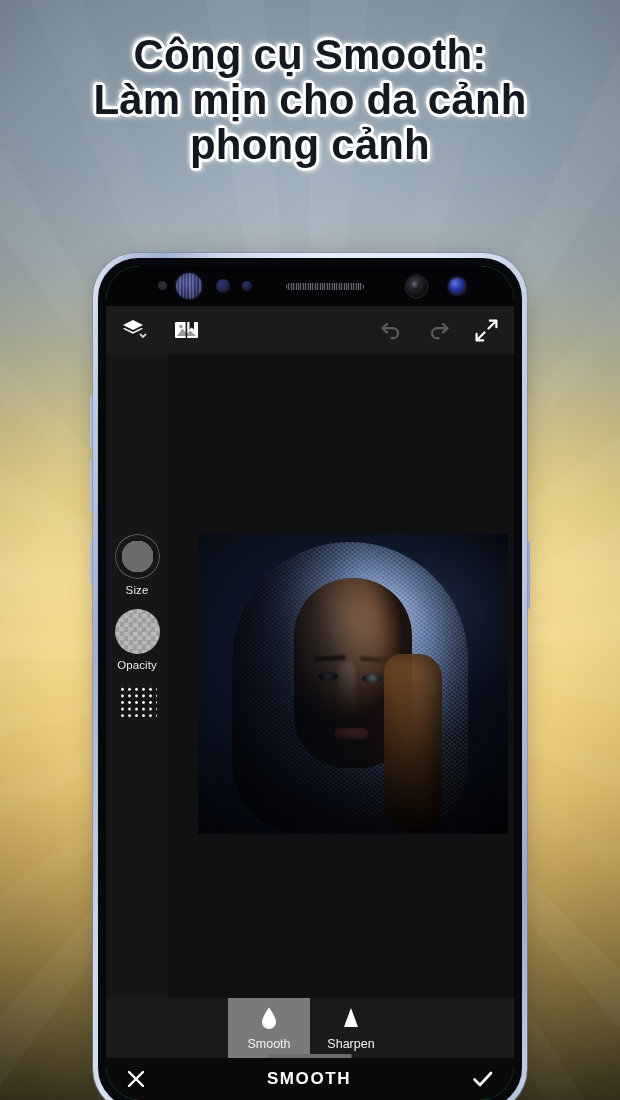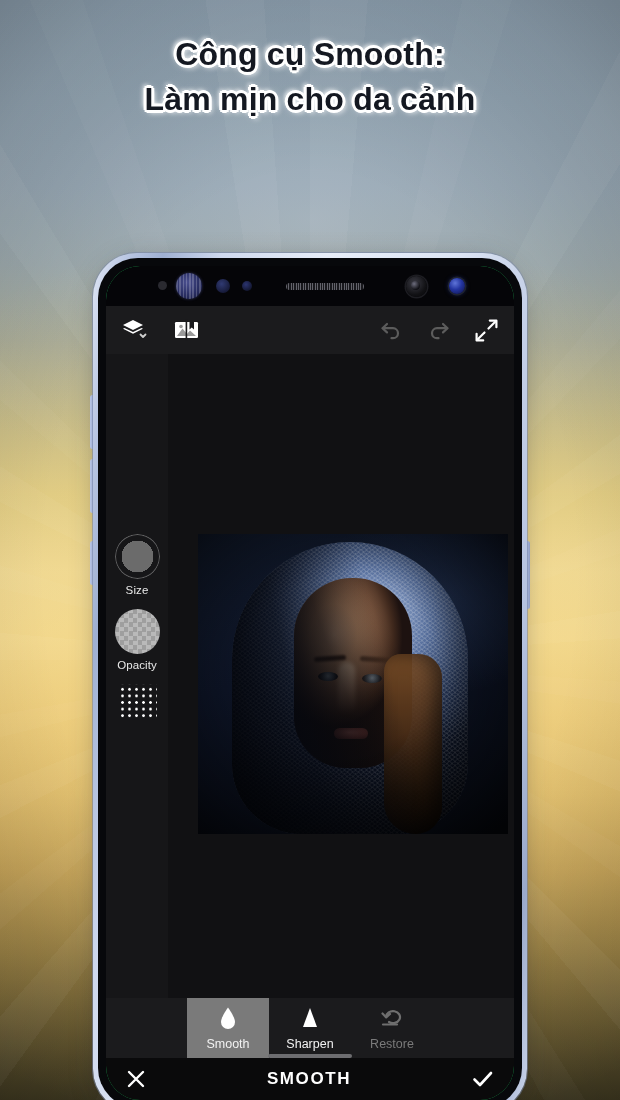--- a/index.html
+++ b/index.html
@@ -69,21 +69,21 @@
   }
 
   
   #headline{
     position:absolute; left:0; right:0; top:32px;
     text-align:center; z-index:40;
     padding:0 26px;
   }
   #headline .ln{
     display:block;
-    font-size:32px;
+    font-size:42px;
     line-height:45px;
     font-weight:bold;
     color:#141821;
     letter-spacing:.2px;
     text-shadow:
       -2px -2px 0 #fff, 2px -2px 0 #fff, -2px 2px 0 #fff, 2px 2px 0 #fff,
       -3px 0 0 #fff, 3px 0 0 #fff, 0 -3px 0 #fff, 0 3px 0 #fff,
       -3px -3px 4px rgba(255,255,255,.9), 3px 3px 5px rgba(255,255,255,.75),
       0 0 10px rgba(255,255,255,.65);
   }
@@ -335,20 +335,21 @@
   <div class="bg-base"></div>
   <div class="bg-glow2"></div>
   <div class="bg-rays"></div>
   <div class="bg-glow"></div>
   <div class="bg-vig"></div>
 </div>
 
 <div id="headline">
   <span class="ln">Công cụ Smooth:</span>
   <span class="ln">Làm mịn cho da cảnh</span>
+  <span class="ln">phong cảnh</span>
 </div>
 
 <div id="phone">
   <div class="phone-shadow"></div>
 
   <div class="key left" style="top:142px; height:54px;"></div>
   <div class="key left" style="top:206px; height:54px;"></div>
   <div class="key left" style="top:288px; height:44px;"></div>
   <div class="key right" style="top:288px; height:68px;"></div>
 
@@ -451,30 +452,20 @@
             <span class="tool-lbl">Smooth</span>
           </div>
           <div class="tool">
             <span class="ic">
               <svg width="20" height="24" viewBox="0 0 20 24">
                 <path d="M10 2 L17 21 L3 21 Z" fill="#fff"></path>
               </svg>
             </span>
             <span class="tool-lbl">Sharpen</span>
           </div>
-          <div class="tool dim">
-            <span class="ic">
-              <svg width="24" height="24" viewBox="0 0 24 24">
-                <path d="M6 11 a7 6 0 1 1 3 5" fill="none" stroke="#6f6f6f" stroke-width="2.2" stroke-linecap="round"></path>
-                <path d="M2.5 7.5 L6.2 11.4 L10 7.9" fill="none" stroke="#6f6f6f" stroke-width="2.2" stroke-linecap="round" stroke-linejoin="round"></path>
-                <path d="M3 18.5 H17" stroke="#6f6f6f" stroke-width="2.2" stroke-linecap="round"></path>
-              </svg>
-            </span>
-            <span class="tool-lbl">Restore</span>
-          </div>
         </div>
 
         <div class="nav-pill"></div>
 
         <div class="actions">
           <span class="ic">
             <svg width="20" height="20" viewBox="0 0 20 20">
               <path d="M3 3 L17 17 M17 3 L3 17" stroke="#fff" stroke-width="2.4" stroke-linecap="round"></path>
             </svg>
           </span>

